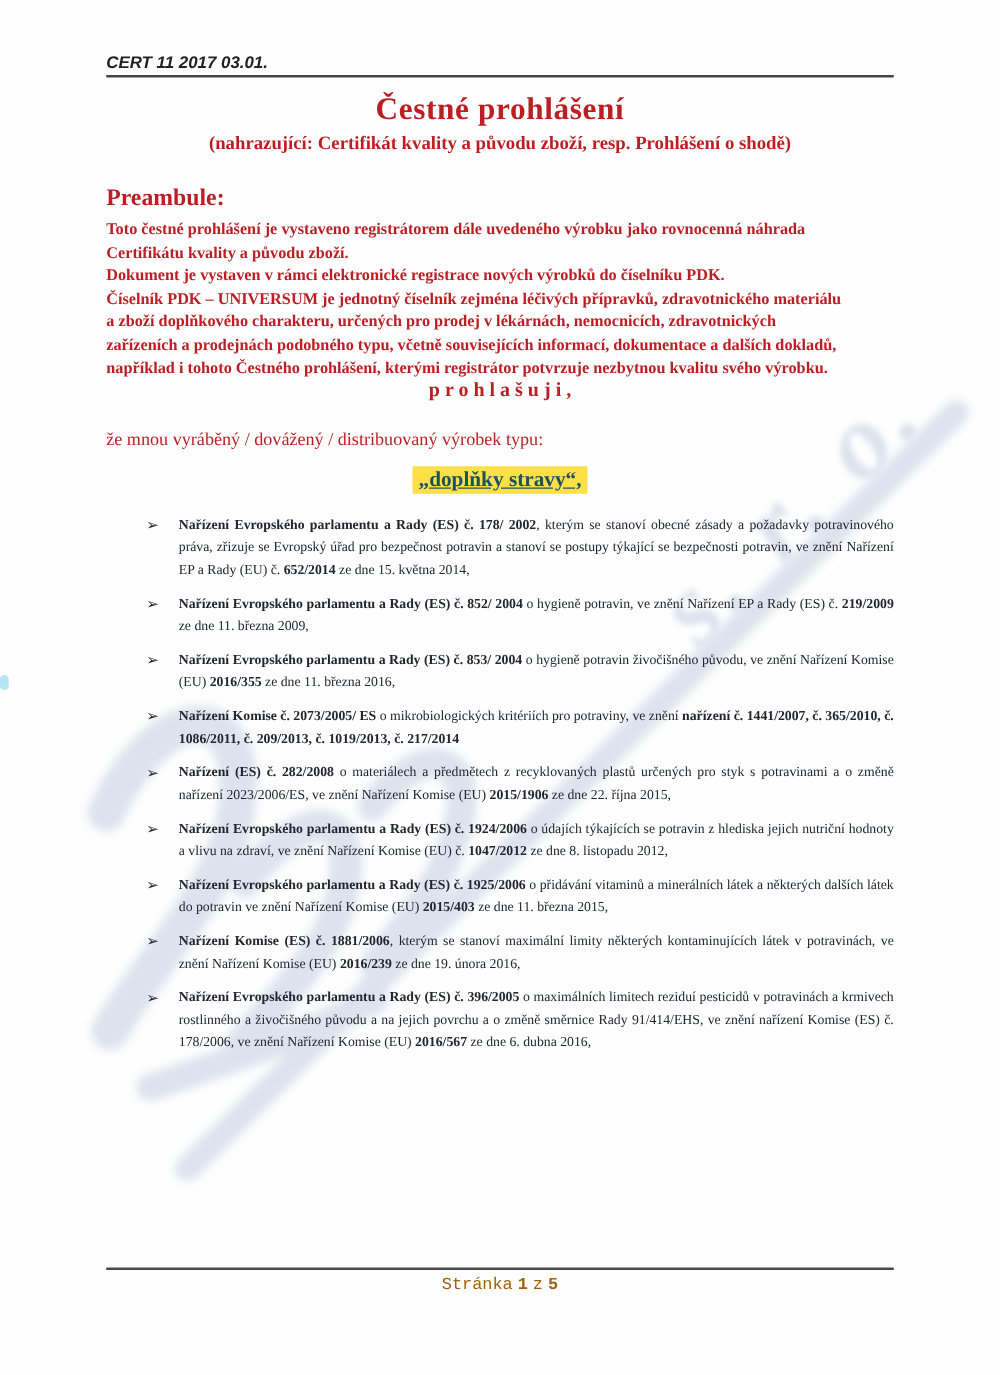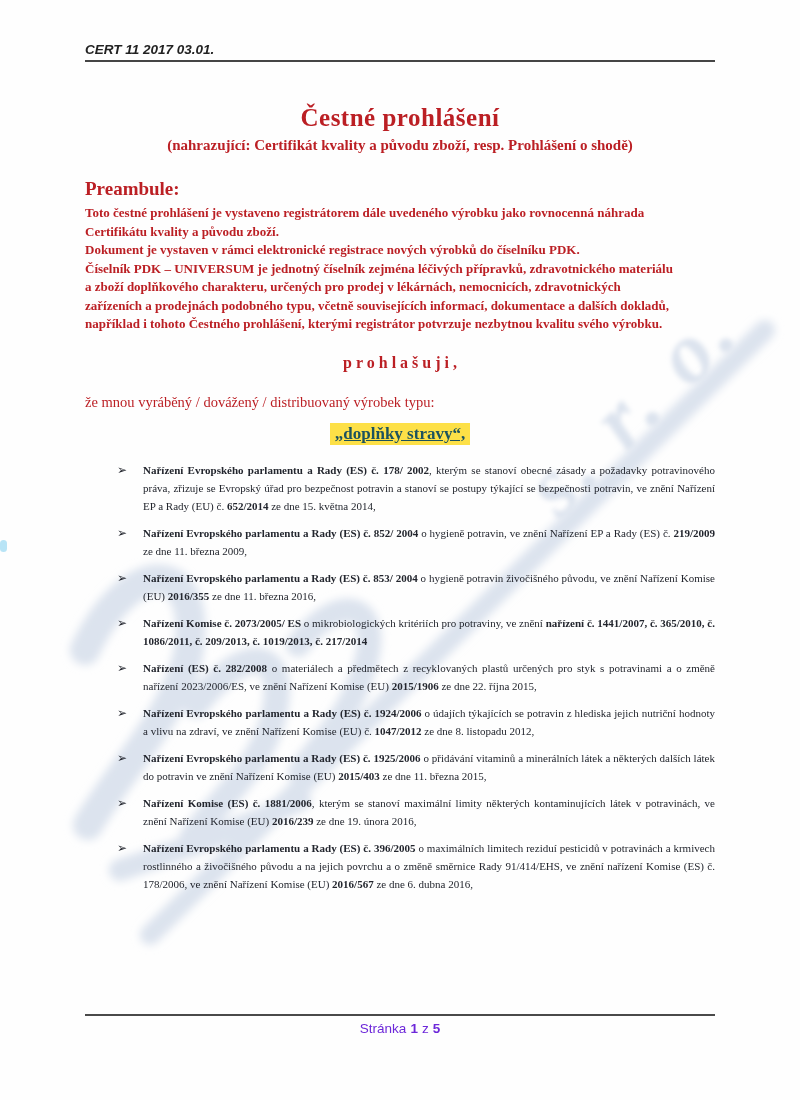--- a/index.html
+++ b/index.html
@@ -5,46 +5,46 @@
   html,body{margin:0;padding:0;background:#e8e8e8;}
   .page{position:relative;width:800px;height:1100px;background:#fefefe;margin:0 auto;
         font-family:"Liberation Serif",serif;color:#23262e;overflow:hidden;}
   .wm{position:absolute;left:0;top:0;z-index:0;pointer-events:none;}
   .content{position:relative;z-index:1;padding:42px 85px 0 85px;}
 
   .hdr{display:flex;justify-content:flex-start;font-family:"Liberation Sans",sans-serif;
        font-style:italic;font-weight:600;font-size:13.5px;color:#222;
        padding-bottom:3px;border-bottom:2px solid #454545;}
 
-  .title-block{margin-top:42px;text-align:center;color:#bb1f24;}
+  .title-block{margin-top:12px;text-align:center;color:#bb1f24;}
   .title-main{font-size:25px;font-weight:bold;letter-spacing:.5px;}
   .title-sub{font-size:15px;font-weight:bold;margin-top:5px;}
 
   .preamble{margin-top:24px;color:#bb1f24;}
   .pre-head{font-size:19px;font-weight:bold;}
   .pre-body{font-size:13px;font-weight:bold;line-height:18.5px;margin-top:4px;
             white-space:pre-line;}
 
   .intro{margin-top:14px;color:#bb1f24;font-size:15px;text-indent:48px;}
-  .declare{margin-top:20px;text-align:center;color:#bb1f24;font-weight:bold;font-size:16px;}
+  .declare{text-align:center;color:#bb1f24;font-weight:bold;font-size:16px;}
   .typu{margin-top:22px;color:#bb1f24;font-size:14.5px;}
   .product-line{margin-top:12px;text-align:center;}
   .product{display:inline-block;background:#fde047;color:#1c525e;font-weight:bold;
            font-size:17px;text-decoration:underline;padding:1px 5px;}
   .closing{margin-top:18px;font-size:14.5px;color:#23262e;}
 
   .req-list{margin-top:16px;}
   .req-item{display:flex;margin-bottom:9px;}
   .bullet{width:26px;margin-left:32px;flex:0 0 26px;font-size:12px;color:#23262e;padding-top:2px;}
   .req-text{flex:1;text-align:justify;font-size:11px;line-height:18px;color:#23262e;}
   .req-text .b{font-weight:bold;}
 
   .ftr{position:absolute;left:85px;right:85px;top:1014px;border-top:2px solid #4a4a4a;
-       text-align:center;font-family:Liberation Sans, sans-serif;font-size:13.5px;
-       color:#6d28d9;padding-top:5px;z-index:1;}
+       text-align:center;font-family:Liberation Mono, monospace;font-size:13.5px;
+       color:#a16207;padding-top:5px;z-index:1;}
   .ftr .fb{font-weight:bold;}
   .ftr span{margin:0 2px;}
 
   .scan-artifact{position:absolute;left:0px;top:540px;width:7px;height:12px;
                  background:#b8e4f6;border-radius:4px;z-index:2;}
 </style>
 </head>
 <body>
 
 <div class="page">

